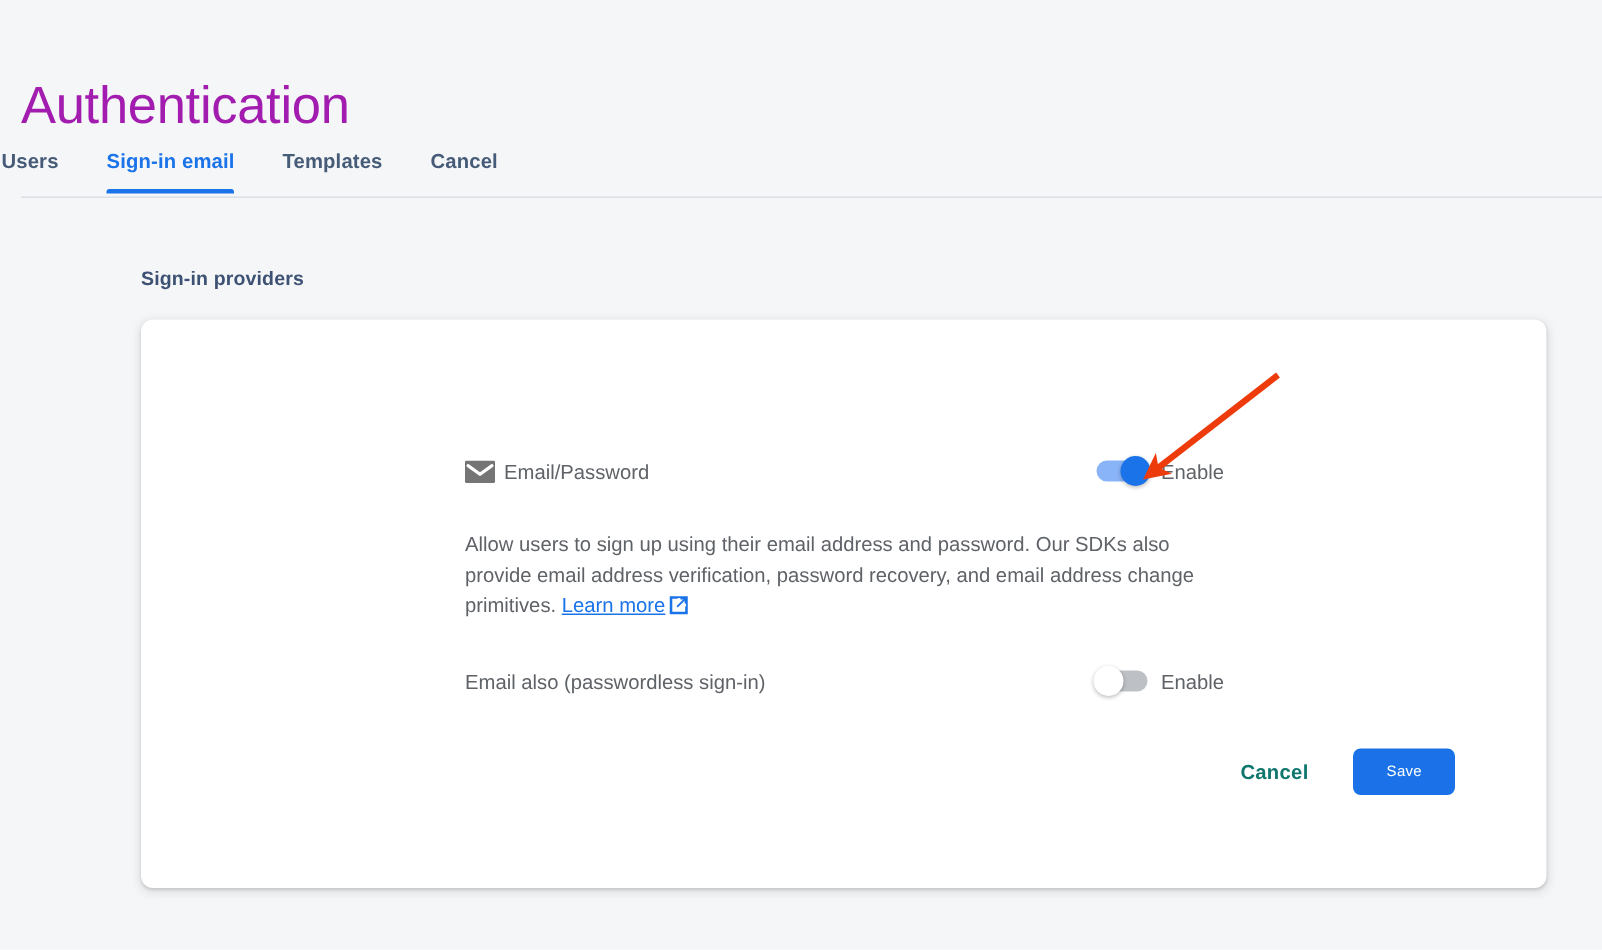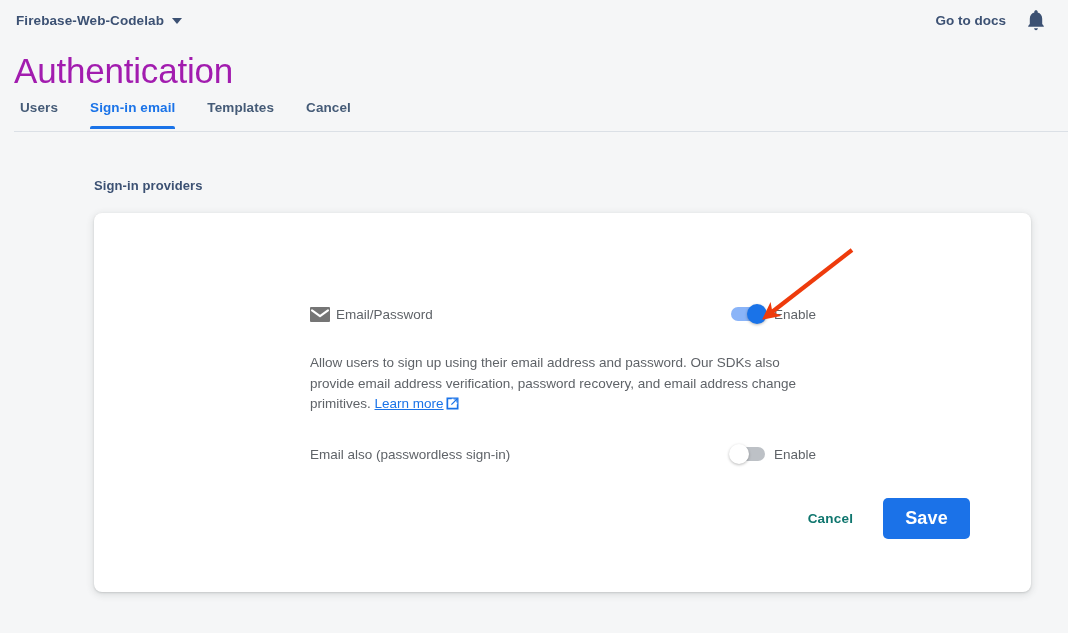--- a/index.html
+++ b/index.html
@@ -91,21 +91,21 @@
 
   
   .tabs {
     position: absolute;
     left: 0;
     top: 98px;
     width: 1068px;
     height: 34px;
     display: flex;
     align-items: flex-start;
-    padding-left: 20px;
+    padding-left: 1px;
     gap: 0;
   }
 
   .tab {
     position: relative;
     font-size: 13.5px;
     font-weight: 600;
     color: #455b77;
     padding: 2px 16px 14px 16px;
     cursor: pointer;
@@ -269,22 +269,22 @@
     color: #0f766e;
     background: none;
     border: none;
     cursor: pointer;
     padding: 9px 8px;
     font-family: inherit;
     letter-spacing: .2px;
   }
 
   .btn-save {
-    font-size: 18px;
-    font-weight: 700;
+    font-size: 10px;
+    font-weight: 400;
     color: #ffffff;
     background: #1b72e8;
     border: none;
     border-radius: 5px;
     cursor: pointer;
     padding: 10px 22px;
     font-family: inherit;
     letter-spacing: .2px;
   }
 
@@ -295,38 +295,20 @@
     width: 1068px;
     height: 633px;
     pointer-events: none;
   }
 </style>
 </head>
 <body>
 
 <div class="page">
 
-  <div class="topbar">
-
-    <div class="project-switcher">
-      <span class="project-name">Firebase-Web-Codelab</span>
-      <span class="caret-down"></span>
-    </div>
-
-    <div class="topbar-right">
-      <span class="go-to-docs">Go to docs</span>
-
-      <span>
-        <svg class="bell-icon" width="20" height="22" viewBox="0 0 20 22" aria-hidden="true">
-          <path d="M10 21.2c1.05 0 1.9-.83 1.9-1.85h-3.8c0 1.02.85 1.85 1.9 1.85z" fill="#3c5173"></path>
-          <path d="M16.2 15.1V9.8c0-3.06-1.69-5.62-4.5-6.3V2.8c0-.83-.75-1.5-1.7-1.5s-1.7.67-1.7 1.5v.7c-2.81.68-4.5 3.23-4.5 6.3v5.3L2.2 16.9v.95h15.6V16.9l-1.6-1.8z" fill="#3c5173"></path>
-        </svg>
-      </span>
-    </div>
-  </div>
 
   <h1 class="page-title">Authentication</h1>
 
   <div class="tabs">
     <div class="tab">
       <span>Users</span>
     </div>
     <div class="tab active">
       <span>Sign-in email</span>
     </div>

